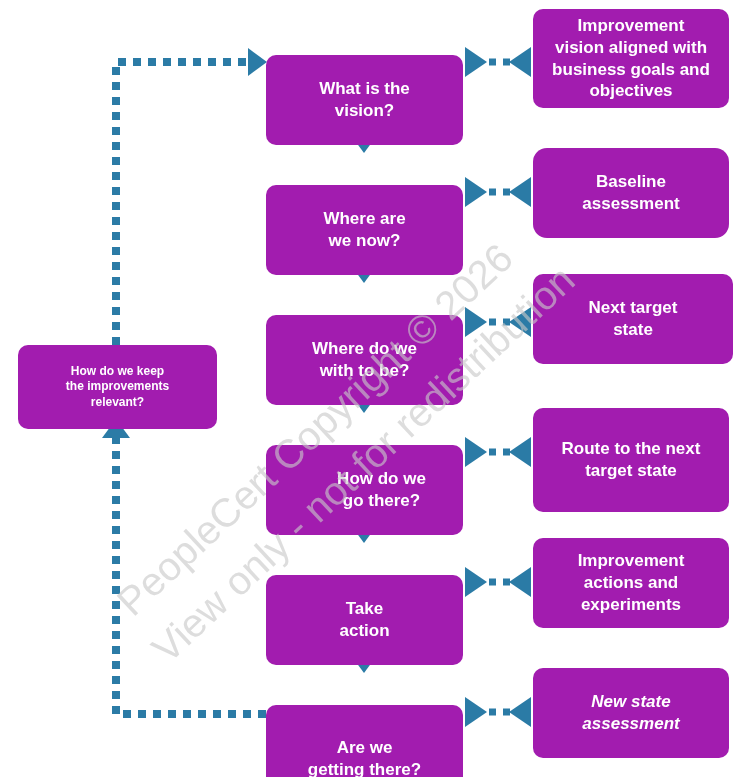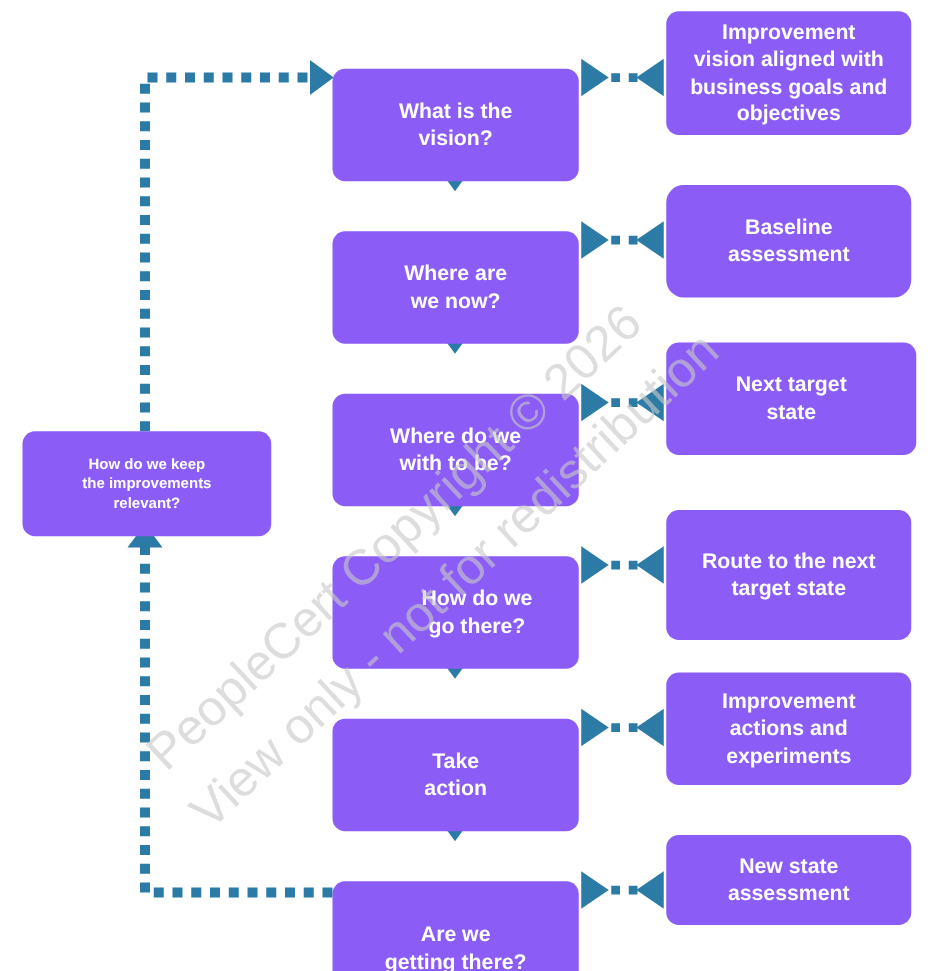--- a/index.html
+++ b/index.html
@@ -16,21 +16,21 @@
     width: 747px;
     height: 777px;
     background: #ffffff;
     overflow: hidden;
   }
 
   
   .node {
     position: absolute;
     box-sizing: border-box;
-    background: #8b5cf6;
+    background: #a21caf;
     border-radius: 10px;
     color: #ffffff;
     font-weight: bold;
     display: flex;
     align-items: center;
     justify-content: center;
     text-align: center;
     line-height: 1.28;
     z-index: 4;
     padding: 4px 8px;
@@ -176,21 +176,21 @@
   <div class="node out" style="left:533px; top:274px; width:200px; height:90px;">Next target
 state</div>
 
   <div class="node out" style="left:533px; top:408px; width:196px; height:104px;">Route to the next
 target state</div>
 
   <div class="node out" style="left:533px; top:538px; width:196px; height:90px;">Improvement
 actions and
 experiments</div>
 
-  <div class="node out" style="left:533px; top:668px; width:196px; height:72px;">New state
+  <div class="node out" style="left:533px; top:668px; width:196px; height:90px;font-style:italic;">New state
 assessment</div>
 
   <div class="node loop" style="left:18px; top:345px; width:199px; height:84px;">How do we keep
 the improvements
 relevant?</div>
 
   <svg id="watermark" viewBox="0 0 747 777">
     <text transform="translate(133,618) rotate(-43)">PeopleCert Copyright © 2026</text>
     <text transform="translate(168,665) rotate(-43)">View only - not for redistribution</text>
   </svg>

